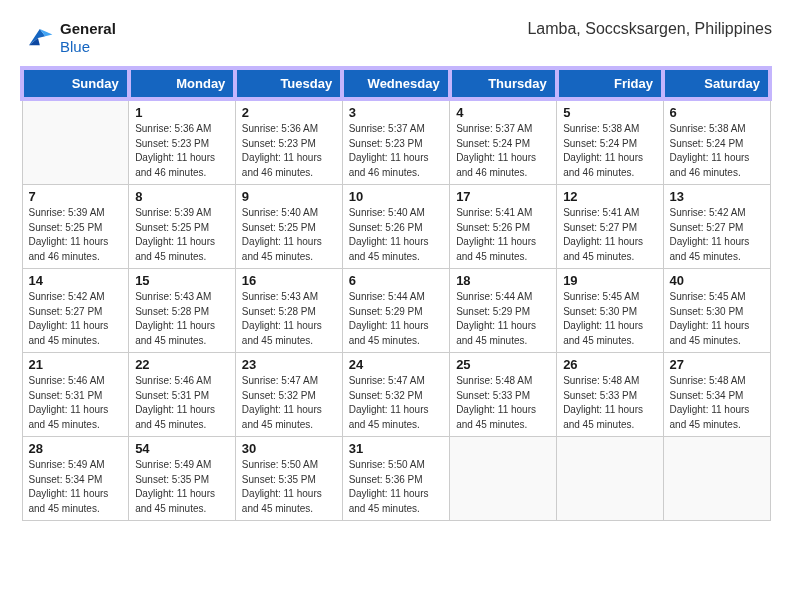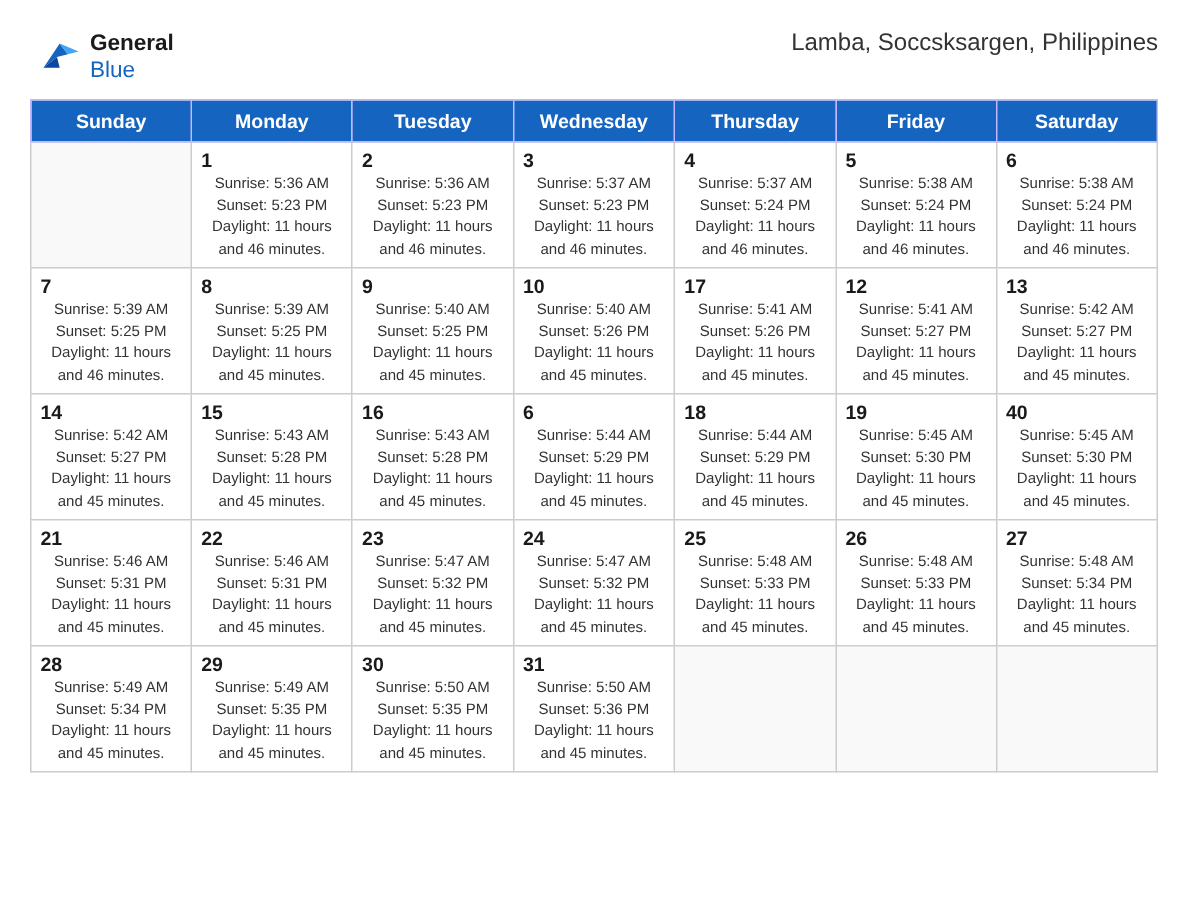--- a/index.html
+++ b/index.html
@@ -43,22 +43,22 @@
       width: 100%;
       border-collapse: collapse;
       border: 1px solid #ccc;
     }
     .calendar th {
       background-color: #1565c0;
       color: #fff;
       font-size: 13px;
       font-weight: bold;
       padding: 6px 8px;
-      text-align: center;
-      border: 1px solid #c4b5fd;
+      text-align: right;
+      border: 4px solid #c4b5fd;
     }
     .calendar td {
       vertical-align: top;
       border: 1px solid #ccc;
       padding: 4px 6px;
       width: 108px;
       min-height: 80px;
       font-size: 10.5px;
       color: #333;
       background: #fff;
@@ -70,21 +70,20 @@
       font-size: 13px;
       font-weight: bold;
       color: #1a1a1a;
       display: block;
       margin-bottom: 2px;
     }
     .day-info {
       font-size: 10px;
       color: #333;
       line-height: 1.45;
-      text-align: center;
     }
   </style>
 </head>
 <body>
 
 <div class="header">
   <div class="logo">
     <svg class="logo-bird" viewBox="0 0 40 40">
       <polygon points="10,28 22,10 28,18 20,20" fill="#1565c0"></polygon>
       <polygon points="22,10 36,16 28,18" fill="#42a5f5"></polygon>
@@ -229,21 +228,21 @@
           <span class="day-number">27</span>
           <div class="day-info">Sunrise: 5:48 AM<br>Sunset: 5:34 PM<br>Daylight: 11 hours and 45 minutes.</div>
         </td>
       </tr>
       <tr>
         <td>
           <span class="day-number">28</span>
           <div class="day-info">Sunrise: 5:49 AM<br>Sunset: 5:34 PM<br>Daylight: 11 hours and 45 minutes.</div>
         </td>
         <td>
-          <span class="day-number">29</span>
+          <span class="day-number">54</span>
           <div class="day-info">Sunrise: 5:49 AM<br>Sunset: 5:35 PM<br>Daylight: 11 hours and 45 minutes.</div>
         </td>
         <td>
           <span class="day-number">30</span>
           <div class="day-info">Sunrise: 5:50 AM<br>Sunset: 5:35 PM<br>Daylight: 11 hours and 45 minutes.</div>
         </td>
         <td>
           <span class="day-number">31</span>
           <div class="day-info">Sunrise: 5:50 AM<br>Sunset: 5:36 PM<br>Daylight: 11 hours and 45 minutes.</div>
         </td>

